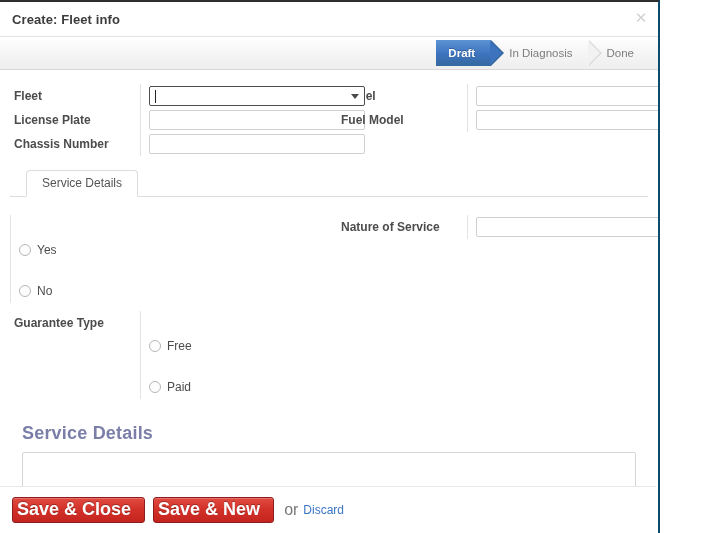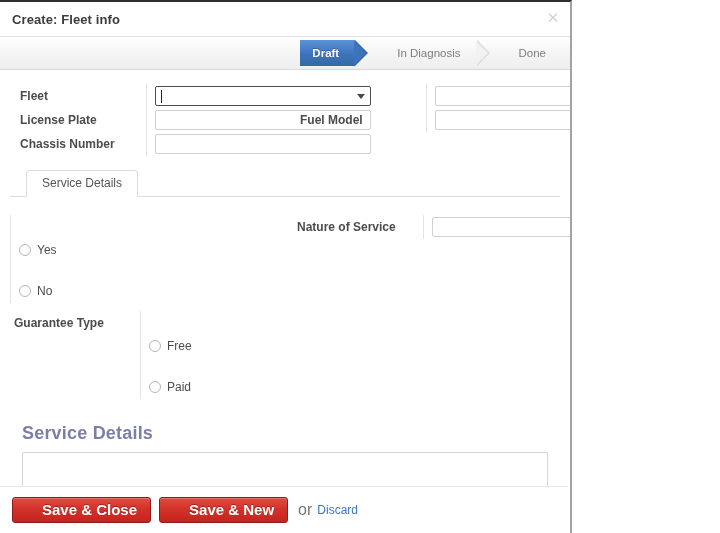--- a/index.html
+++ b/index.html
@@ -9,25 +9,25 @@
   }
   body {
     font-family: "Liberation Sans", sans-serif;
     font-size: 12px;
     color: #4c4c4c;
     -webkit-font-smoothing: antialiased;
   }
 
   .window {
     position: relative;
-    width: 572px;
+    width: 660px;
     height: 533px;
     box-sizing: border-box;
     background: #f9a8d4;
-    border-right: 2px solid #a3a3a3;
+    border-right: 2px solid #0c4a6e;
     border-top: 2px solid #2e2e2e;
     overflow: hidden;
   }
 
   
   .titlebar {
     position: relative;
     height: 34px;
     background: #ffffff;
     box-sizing: border-box;
@@ -65,21 +65,20 @@
     display: flex;
     align-items: center;
     justify-content: flex-end;
     padding-right: 8px;
     box-sizing: border-box;
   }
   .statusflow {
     display: flex;
     align-items: stretch;
     height: 26px;
-    gap: 24px;
   }
   .step {
     position: relative;
     display: flex;
     align-items: center;
     padding: 0 16px 0 18px;
     font-size: 11.5px;
     color: #7d7d7d;
     white-space: nowrap;
   }
@@ -122,21 +121,21 @@
     border-left-color: #3d73bd;
   }
 
   
   .sheet {
     background: #ffffff;
     padding: 0;
   }
   .form-grid {
     display: flex;
-    padding: 14px 10px 10px 16px;
+    padding: 14px 10px 10px 10px;
   }
   .col {
     width: 50%;
     box-sizing: border-box;
   }
   .col.left { padding-right: 8px; }
   .col.right { padding-left: 8px; }
 
   .frow {
     display: flex;
@@ -350,23 +349,23 @@
     padding-left: 12px;
     box-sizing: border-box;
   }
   .btn-red {
     display: inline-block;
     border: 1px solid #8e1c1c;
     border-radius: 3px;
     background: linear-gradient(to bottom, #e14b41 0%, #d3322a 45%, #c3241d 100%);
     color: #ffffff;
     font-family: "Liberation Sans", sans-serif;
-    font-size: 15px;
+    font-size: 18px;
     font-weight: bold;
-    padding: 5px 13px 6px 29px;
+    padding: 5px 13px 6px 4px;
     text-shadow: 0 -1px 0 rgba(0,0,0,0.3);
     cursor: pointer;
     margin-right: 8px;
     line-height: 13px;
     box-shadow: inset 0 1px 0 rgba(255,255,255,0.22);
   }
   .or-text {
     font-size: 16px;
     color: #777;
     margin: 0 5px 0 2px;

